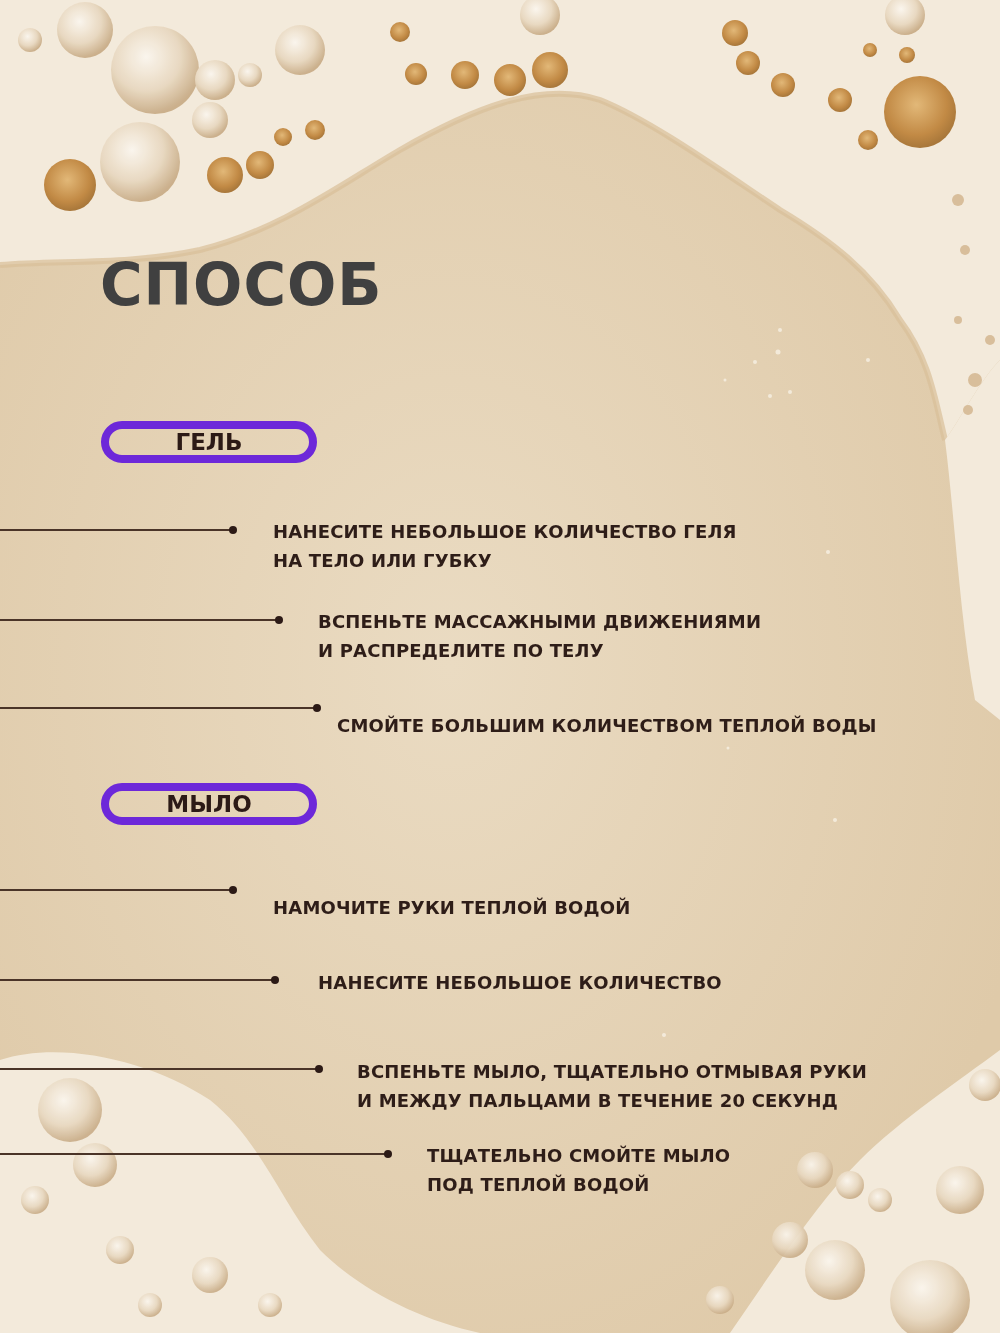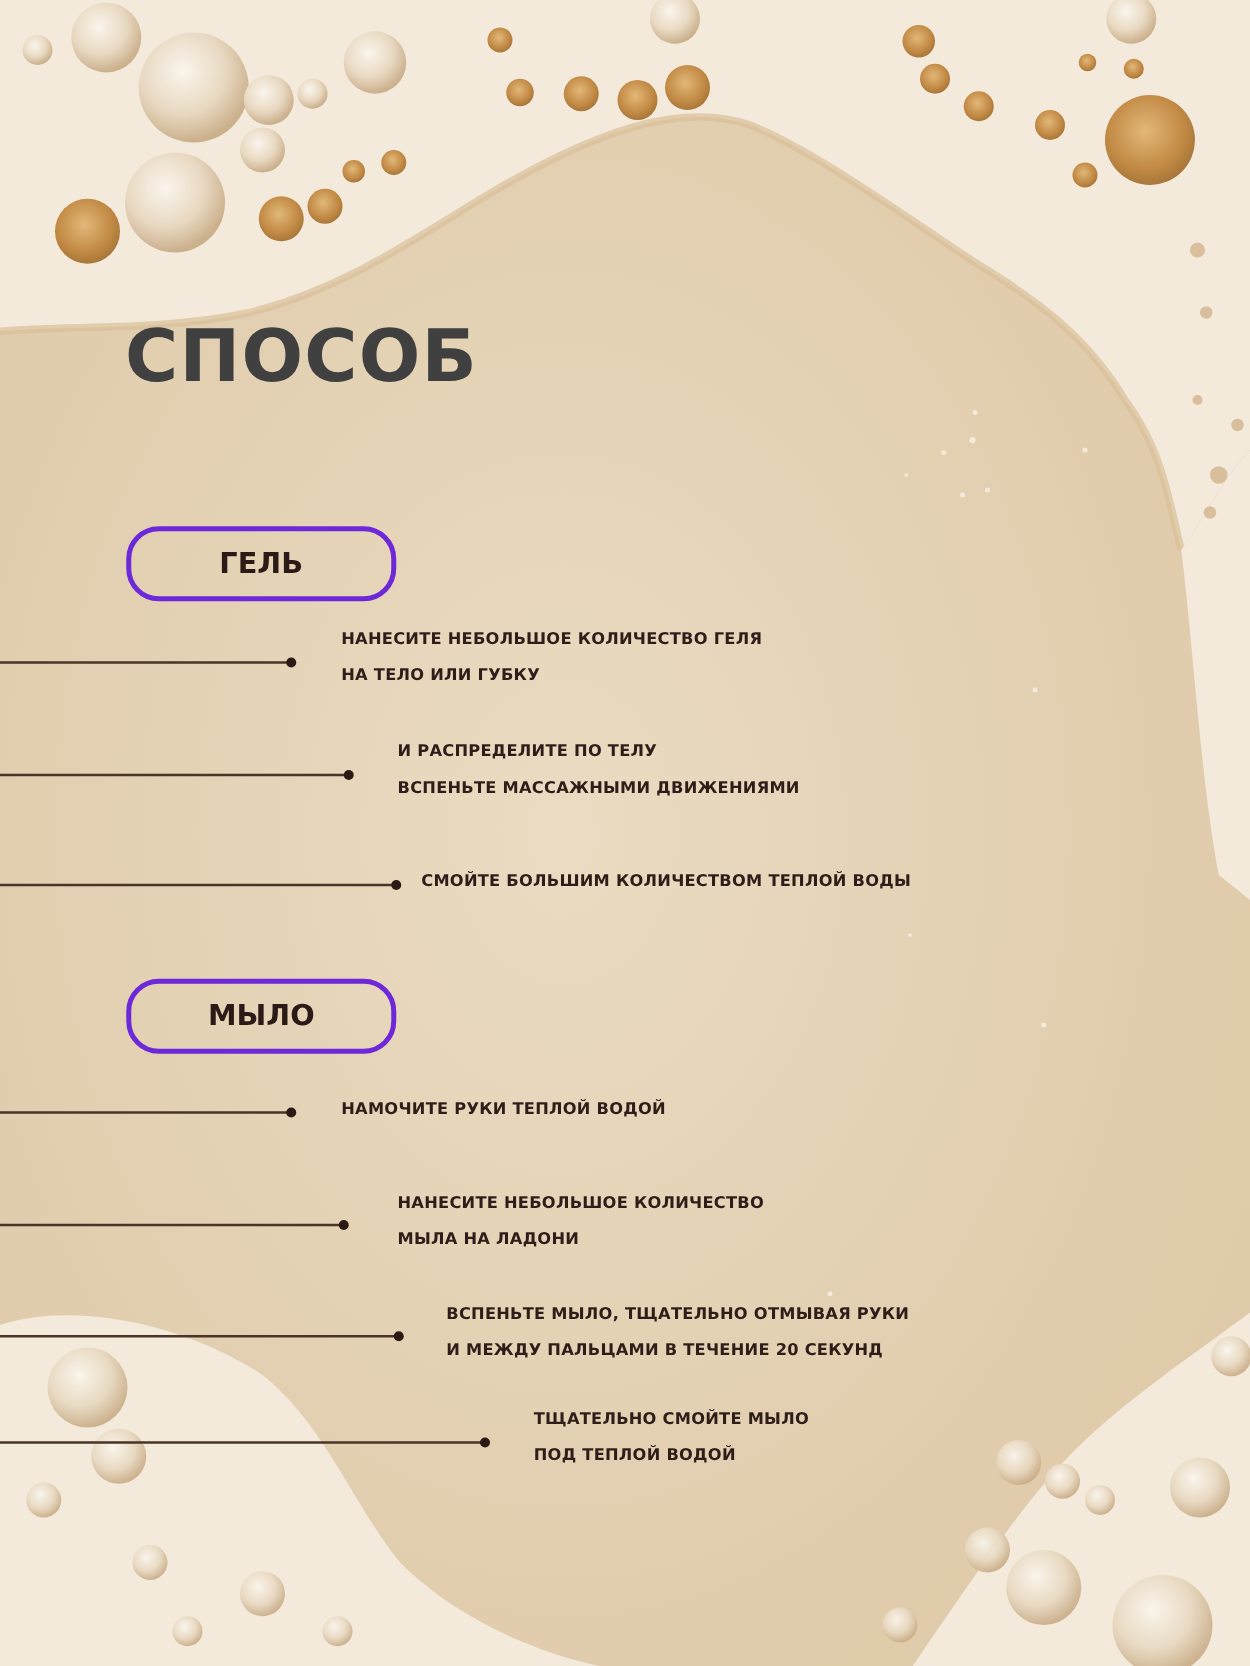--- a/index.html
+++ b/index.html
@@ -9,35 +9,35 @@
     font-family: "DejaVu Sans", "Liberation Sans", sans-serif;
   }
   .bg { position: absolute; inset: 0; }
   .bg svg { display: block; }
   .title {
     position: absolute; left: 100px; top: 250px; margin: 0;
     font-family: "DejaVu Sans", sans-serif; font-weight: bold;
     font-size: 58px; line-height: 70px; color: #404040; letter-spacing: 1px;
   }
   .pill {
-    position: absolute; left: 101px; width: 216px; height: 60px;
-    border: 4px solid #6d28d9; border-radius: 26px; box-sizing: border-box;
+    position: absolute; left: 101px; width: 216px; height: 42px;
+    border: 8px solid #6d28d9; border-radius: 26px; box-sizing: border-box;
     display: flex; align-items: center; justify-content: center;
     font-weight: bold; font-size: 23px; color: #2c1a16;
   }
   .line {
     position: absolute; left: 0; height: 2px; background: #4a3428;
   }
   .dot {
     position: absolute; width: 8px; height: 8px; border-radius: 50%;
     background: #2c1a16;
   }
   .text {
-    position: absolute; font-weight: bold; font-size: 13px; line-height: 29px;
-    color: #2e1d18; white-space: nowrap; letter-spacing: 0.2px;
+    position: absolute; font-weight: bold; font-size: 18px; line-height: 29px;
+    color: #2e1d18; white-space: nowrap; letter-spacing: 0.2px; margin-top: 20px;
   }
 </style>
 </head>
 <body>
 
 <div class="bg">
   <svg width="1000" height="1333" viewBox="0 0 1000 1333" xmlns="http://www.w3.org/2000/svg">
     <defs>
       <radialGradient id="liquid" cx="45%" cy="50%" r="60%">
         <stop offset="0%" stop-color="#eadbc2"></stop>
@@ -154,22 +154,22 @@
   <div class="text" style="left:273px; top:497px;">
     <div>НАНЕСИТЕ НЕБОЛЬШОЕ КОЛИЧЕСТВО ГЕЛЯ</div>
     <div>НА ТЕЛО ИЛИ ГУБКУ</div>
   </div>
 </div>
 
 <div>
   <div class="line" style="top:619px; width:278px;"></div>
   <div class="dot" style="left:275px; top:616px;"></div>
   <div class="text" style="left:318px; top:587px;">
+    <div>ВСПЕНЬТЕ МАССАЖНЫМИ ДВИЖЕНИЯМИ</div>
     <div>И РАСПРЕДЕЛИТЕ ПО ТЕЛУ</div>
-    <div>ВСПЕНЬТЕ МАССАЖНЫМИ ДВИЖЕНИЯМИ</div>
   </div>
 </div>
 
 <div>
   <div class="line" style="top:707px; width:316px;"></div>
   <div class="dot" style="left:313px; top:704px;"></div>
   <div class="text" style="left:337px; top:691px;">
     <div>СМОЙТЕ БОЛЬШИМ КОЛИЧЕСТВОМ ТЕПЛОЙ ВОДЫ</div>
   </div>
 </div>
@@ -182,21 +182,20 @@
   <div class="text" style="left:273px; top:873px;">
     <div>НАМОЧИТЕ РУКИ ТЕПЛОЙ ВОДОЙ</div>
   </div>
 </div>
 
 <div>
   <div class="line" style="top:979px; width:274px;"></div>
   <div class="dot" style="left:271px; top:976px;"></div>
   <div class="text" style="left:318px; top:948px;">
     <div>НАНЕСИТЕ НЕБОЛЬШОЕ КОЛИЧЕСТВО</div>
-    <div>МЫЛА НА ЛАДОНИ</div>
   </div>
 </div>
 
 <div>
   <div class="line" style="top:1068px; width:318px;"></div>
   <div class="dot" style="left:315px; top:1065px;"></div>
   <div class="text" style="left:357px; top:1037px;">
     <div>ВСПЕНЬТЕ МЫЛО, ТЩАТЕЛЬНО ОТМЫВАЯ РУКИ</div>
     <div>И МЕЖДУ ПАЛЬЦАМИ В ТЕЧЕНИЕ 20 СЕКУНД</div>
   </div>

